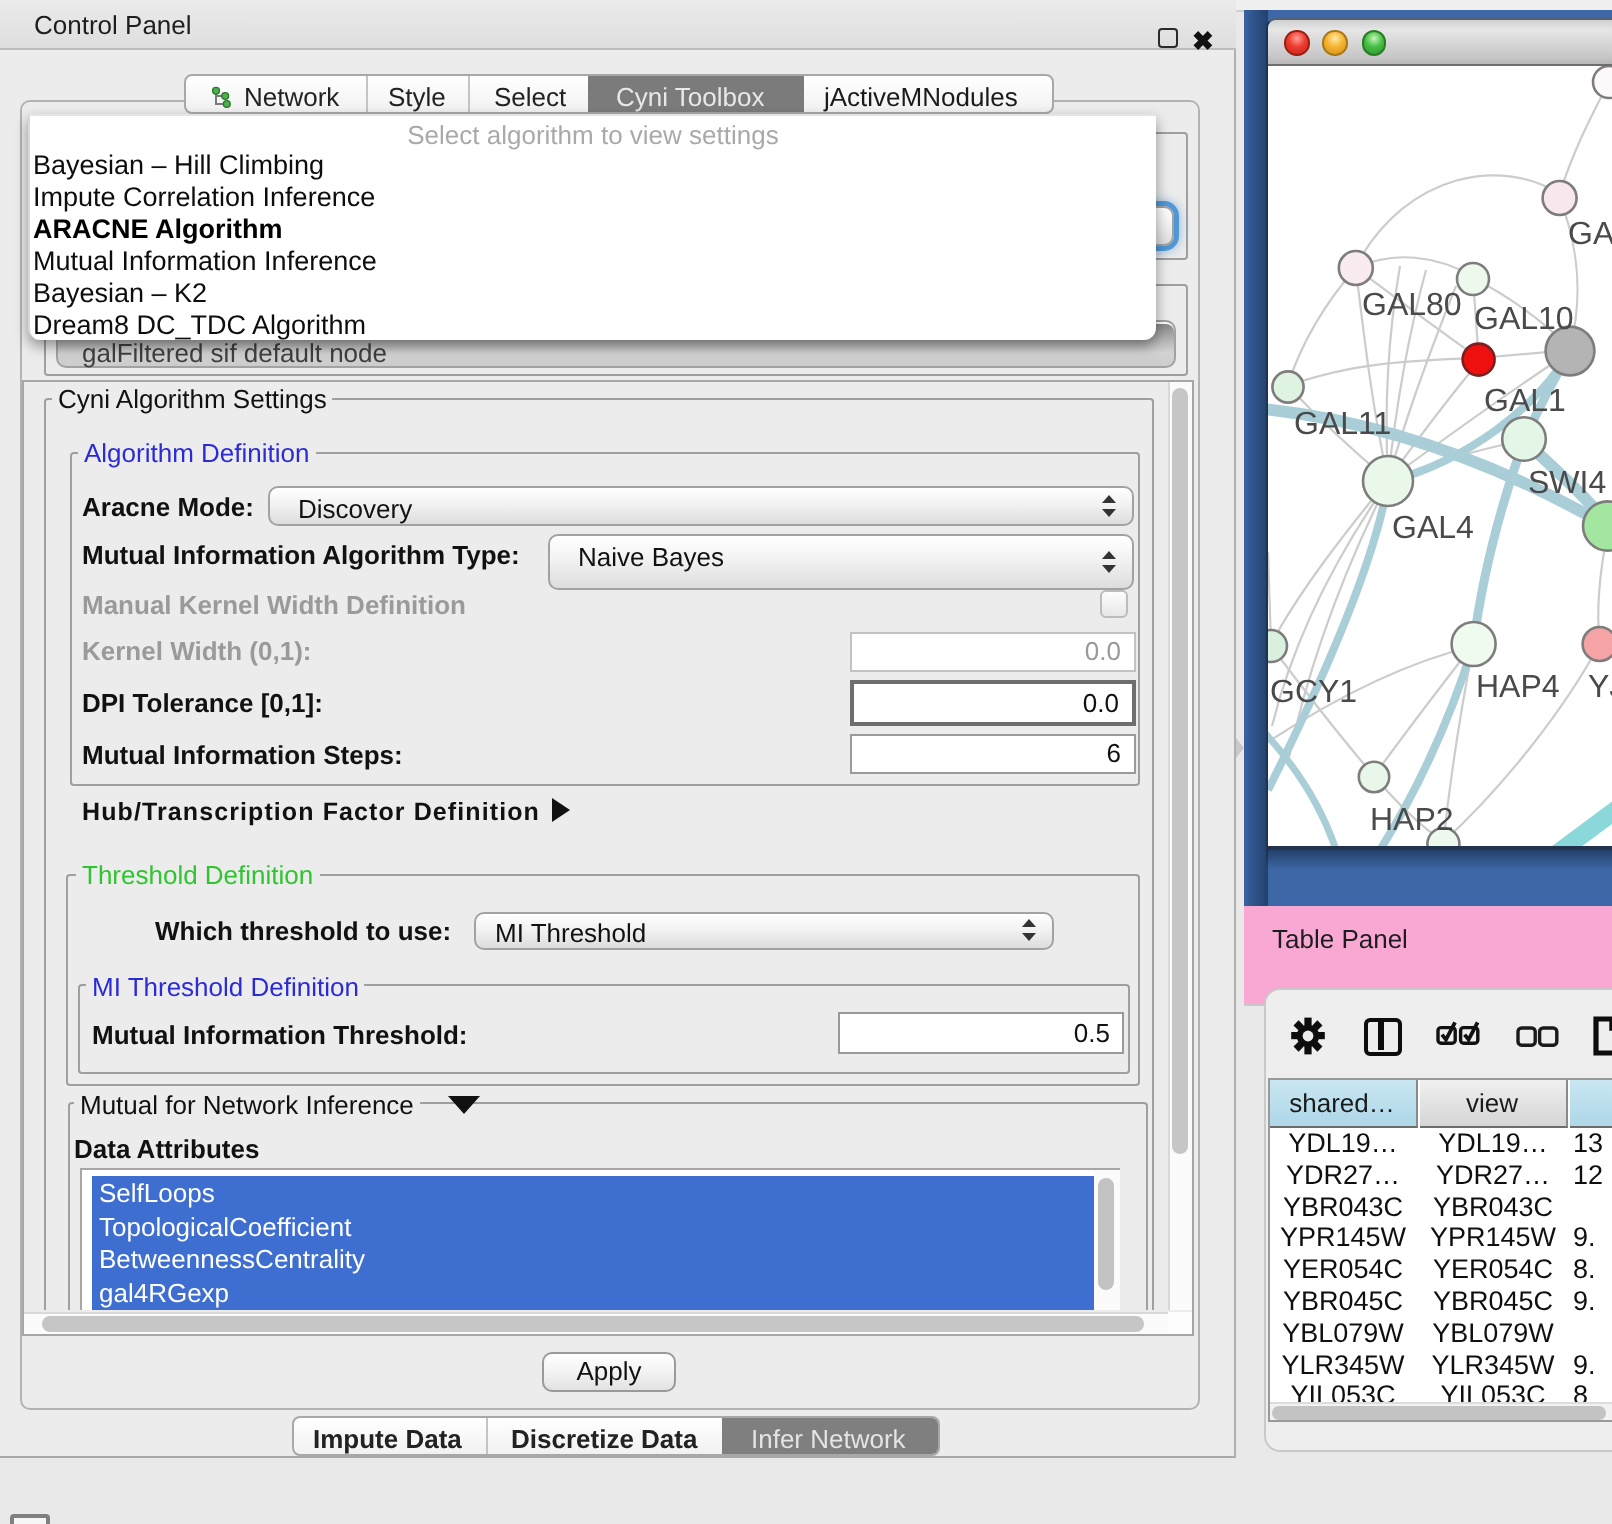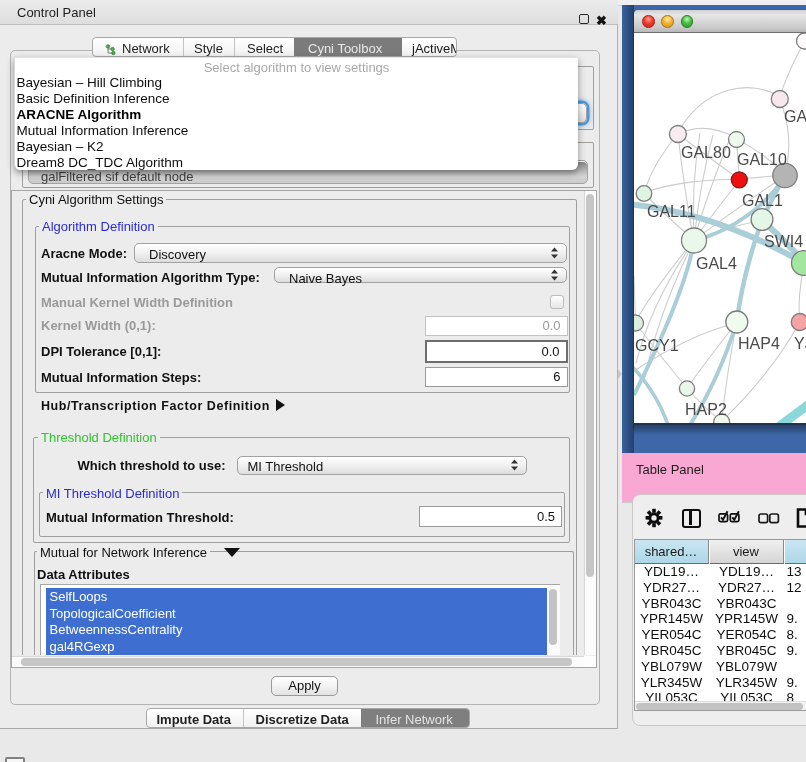--- a/index.html
+++ b/index.html
@@ -25,21 +25,21 @@
 <div class="abs" style="left:2px; top:0; width:2px; height:4px; background:#555;"></div>
 
 <div class="abs" style="left:0; top:7; width:618px; height:25px; background:linear-gradient(#ebebeb,#dedede); border-bottom:1px solid #bdbdbd;">
   <div class="abs" style="left:17px; top:5px; font-size:13px; color:#1d1d1d;">Control Panel</div>
   <div class="abs" style="left:579px; top:13.5px; width:10px; height:10.5px; border:1.8px solid #2a2a2a; border-radius:2px;"></div>
   <div class="abs" style="left:596px; top:12.5px; font-size:13px; font-weight:bold; color:#111;">✖</div>
 </div>
 
 <div class="abs" style="left:10px; top:50px; width:590px; height:655px; background:#ececec; border:1px solid #b3b3b3; border-radius:5px;"></div>
 
-<div class="abs" style="left:92px; top:36.5px; width:365px; height:20px; background:linear-gradient(#ffffff,#f1f1f1); border:1px solid #a8a8a8; border-radius:4px; overflow:hidden;">
+<div class="abs" style="left:92px; top:36.5px; width:435px; height:20px; background:linear-gradient(#ffffff,#f1f1f1); border:1px solid #a8a8a8; border-radius:4px; overflow:hidden;">
   <div class="abs" style="left:89.5px; top:0; width:1px; height:20px; background:#c4c4c4;"></div>
   <div class="abs" style="left:140.5px; top:0; width:1px; height:20px; background:#c4c4c4;"></div>
   <div class="abs" style="left:200.5px; top:0; width:108px; height:20px; background:#7b7b7b;"></div>
   <div class="abs" style="left:12px; top:4px; width:12px; height:12px;">
     <svg width="12" height="12" viewBox="0 0 12 12">
       <path d="M3 2 L3 9 L8 9 M3 5 L7 5" stroke="#7a7a7a" stroke-width="1" fill="none"></path>
       <circle cx="3" cy="2.4" r="1.7" fill="#4faf4f" stroke="#2c7a2c" stroke-width="0.7"></circle>
       <circle cx="7.6" cy="5" r="1.7" fill="#4faf4f" stroke="#2c7a2c" stroke-width="0.7"></circle>
       <circle cx="8.4" cy="9" r="1.7" fill="#4faf4f" stroke="#2c7a2c" stroke-width="0.7"></circle>
     </svg>
@@ -71,21 +71,21 @@
 
   <div class="lbl abs" style="left:29px; top:55px;">Aracne Mode:</div>
   <div class="combo" style="left:122px; top:52px; width:433px; height:20px;">
     <div style="position:absolute; left:14px; top:3px;">Discovery</div>
     <svg class="ar" viewBox="0 0 9 12">
           <path d="M4.5 0.5 L8 4.5 L1 4.5 Z M4.5 11.5 L8 7.5 L1 7.5 Z" fill="#333"></path>
         </svg>
   </div>
 
   <div class="lbl abs" style="left:29px; top:79px;">Mutual Information Algorithm Type:</div>
-  <div class="combo" style="left:262px; top:76px; width:293px; height:16px;">
+  <div class="combo" style="left:262px; top:76px; width:293px; height:28px;">
     <div style="position:absolute; left:14px; top:3px;">Naive Bayes</div>
     <svg class="ar" viewBox="0 0 9 12">
           <path d="M4.5 0.5 L8 4.5 L1 4.5 Z M4.5 11.5 L8 7.5 L1 7.5 Z" fill="#333"></path>
         </svg>
   </div>
 
   <div class="lbl dis abs" style="left:29px; top:104px;">Manual Kernel Width Definition</div>
   <div class="abs" style="left:538px; top:104px; width:14px; height:14px; border:1px solid #bcbcbc; border-radius:3px; background:linear-gradient(#fdfdfd,#e7e7e7);"></div>
 
   <div class="lbl dis abs" style="left:29px; top:127px;">Kernel Width (0,1):</div>
@@ -151,21 +151,21 @@
   <div class="abs" style="left:96px; top:0; width:1px; height:20px; background:#c4c4c4;"></div>
   <div class="abs" style="left:214px; top:0; width:110px; height:20px; background:#7f7f7f;"></div>
   <div class="abs" style="left:10px; top:2.5px; font-size:13px; color:#222; font-weight:bold;">Impute Data</div>
   <div class="abs" style="left:109px; top:2.5px; font-size:13px; color:#222; font-weight:bold;">Discretize Data</div>
   <div class="abs" style="left:229px; top:2.5px; font-size:13px; color:#e4e4e4;">Infer Network</div>
 </div>
 
 <div class="abs" style="left:13.5px; top:57px; width:564px; height:112.5px; background:#fff; border-left:1px solid #d8d8d8; border-top:1px solid #e4e4e4; border-radius:0 0 6px 6px; box-shadow:0 3px 7px rgba(0,0,0,0.4);">
   <div class="abs" style="left:0; top:2px; width:564px; height:15px; text-align:center; font-size:13px; color:#a9a9a9;">Select algorithm to view settings</div>
   <div class="abs" style="left:2px; top:17px; font-size:13.5px; color:#0d0d0d;">Bayesian – Hill Climbing</div>
-  <div class="abs" style="left:2px; top:33px; font-size:13.5px; color:#0d0d0d;">Basic Definition Inference</div>
+  <div class="abs" style="left:2px; top:33px; font-size:13.5px; color:#0d0d0d;">Impute Correlation Inference</div>
   <div class="abs" style="left:2px; top:49px; font-size:13.5px; font-weight:bold; color:#000;">ARACNE Algorithm</div>
   <div class="abs" style="left:2px; top:65px; font-size:13.5px; color:#0d0d0d;">Mutual Information Inference</div>
   <div class="abs" style="left:2px; top:81px; font-size:13.5px; color:#0d0d0d;">Bayesian – K2</div>
   <div class="abs" style="left:2px; top:97px; font-size:13.5px; color:#0d0d0d;">Dream8 DC_TDC Algorithm</div>
 </div>
 
 <div class="abs" style="left:5px; top:757px; width:20px; height:10px; border:2px solid #808080; border-radius:2px; background:#f6f6f6;"></div>
 
 <div class="abs" style="left:618px; top:369px; width:4px; height:10px; background:#c9c9c9; clip-path:polygon(0 0, 100% 50%, 0 100%);"></div>
 

